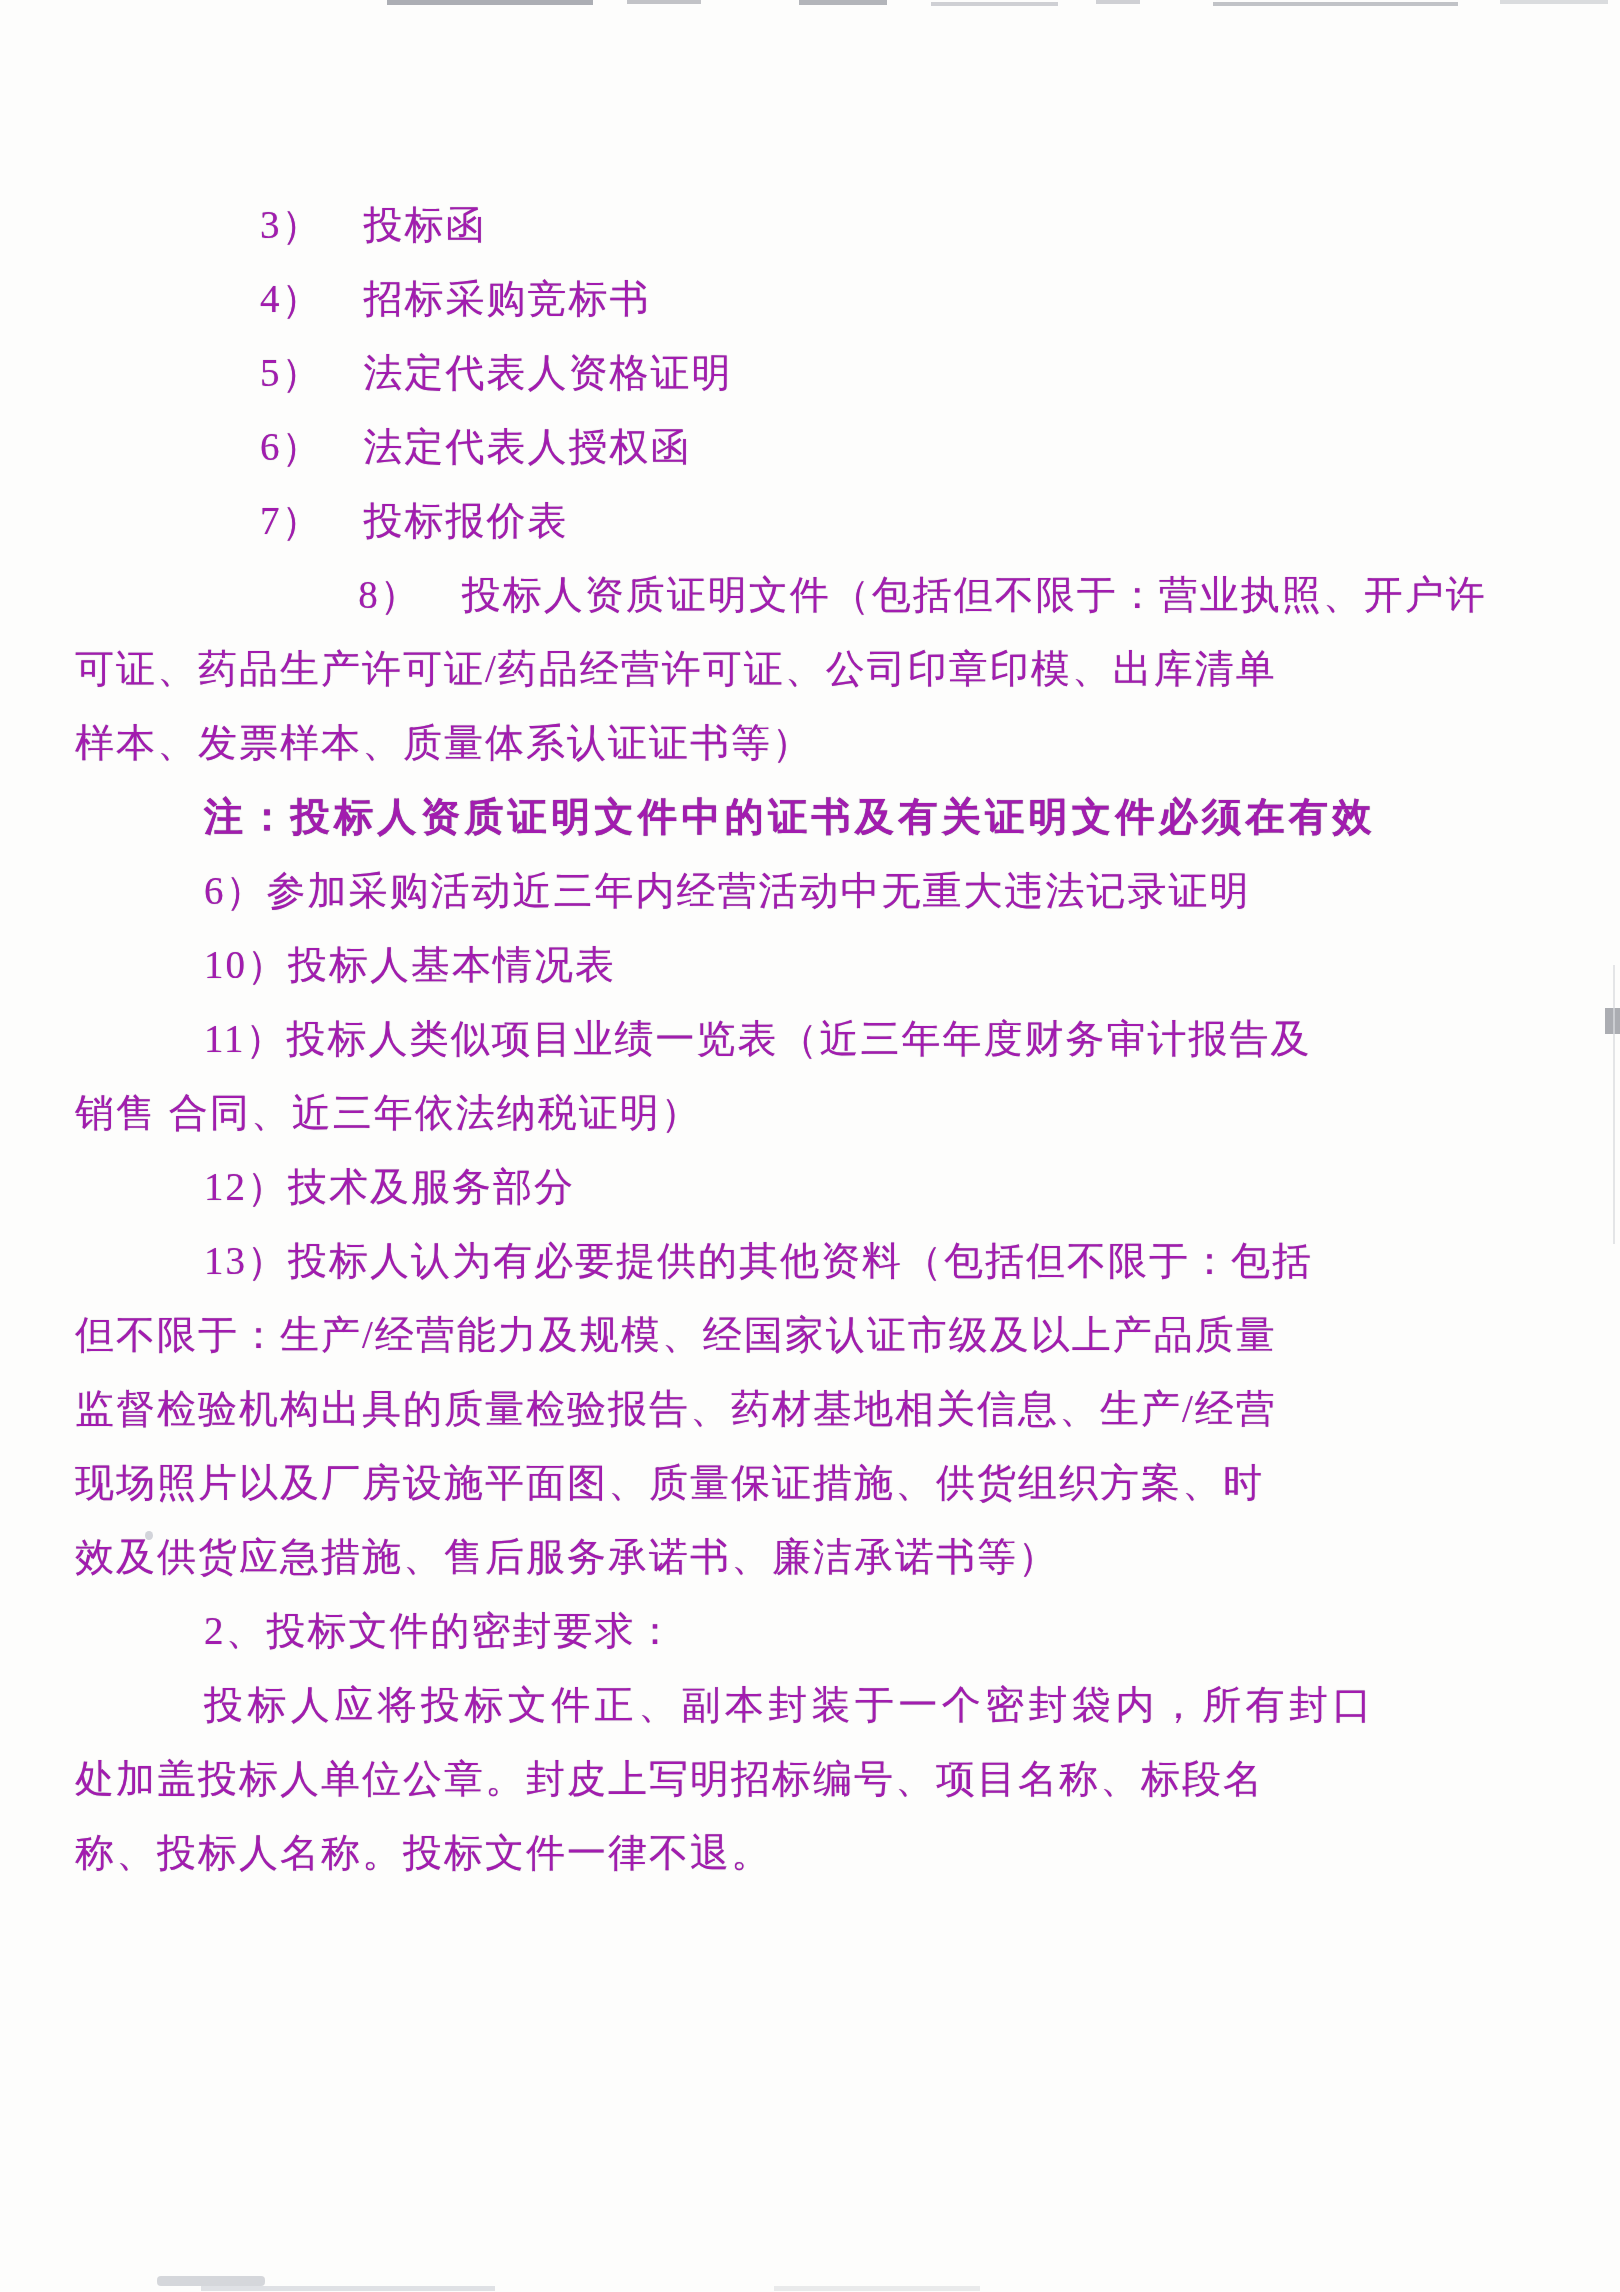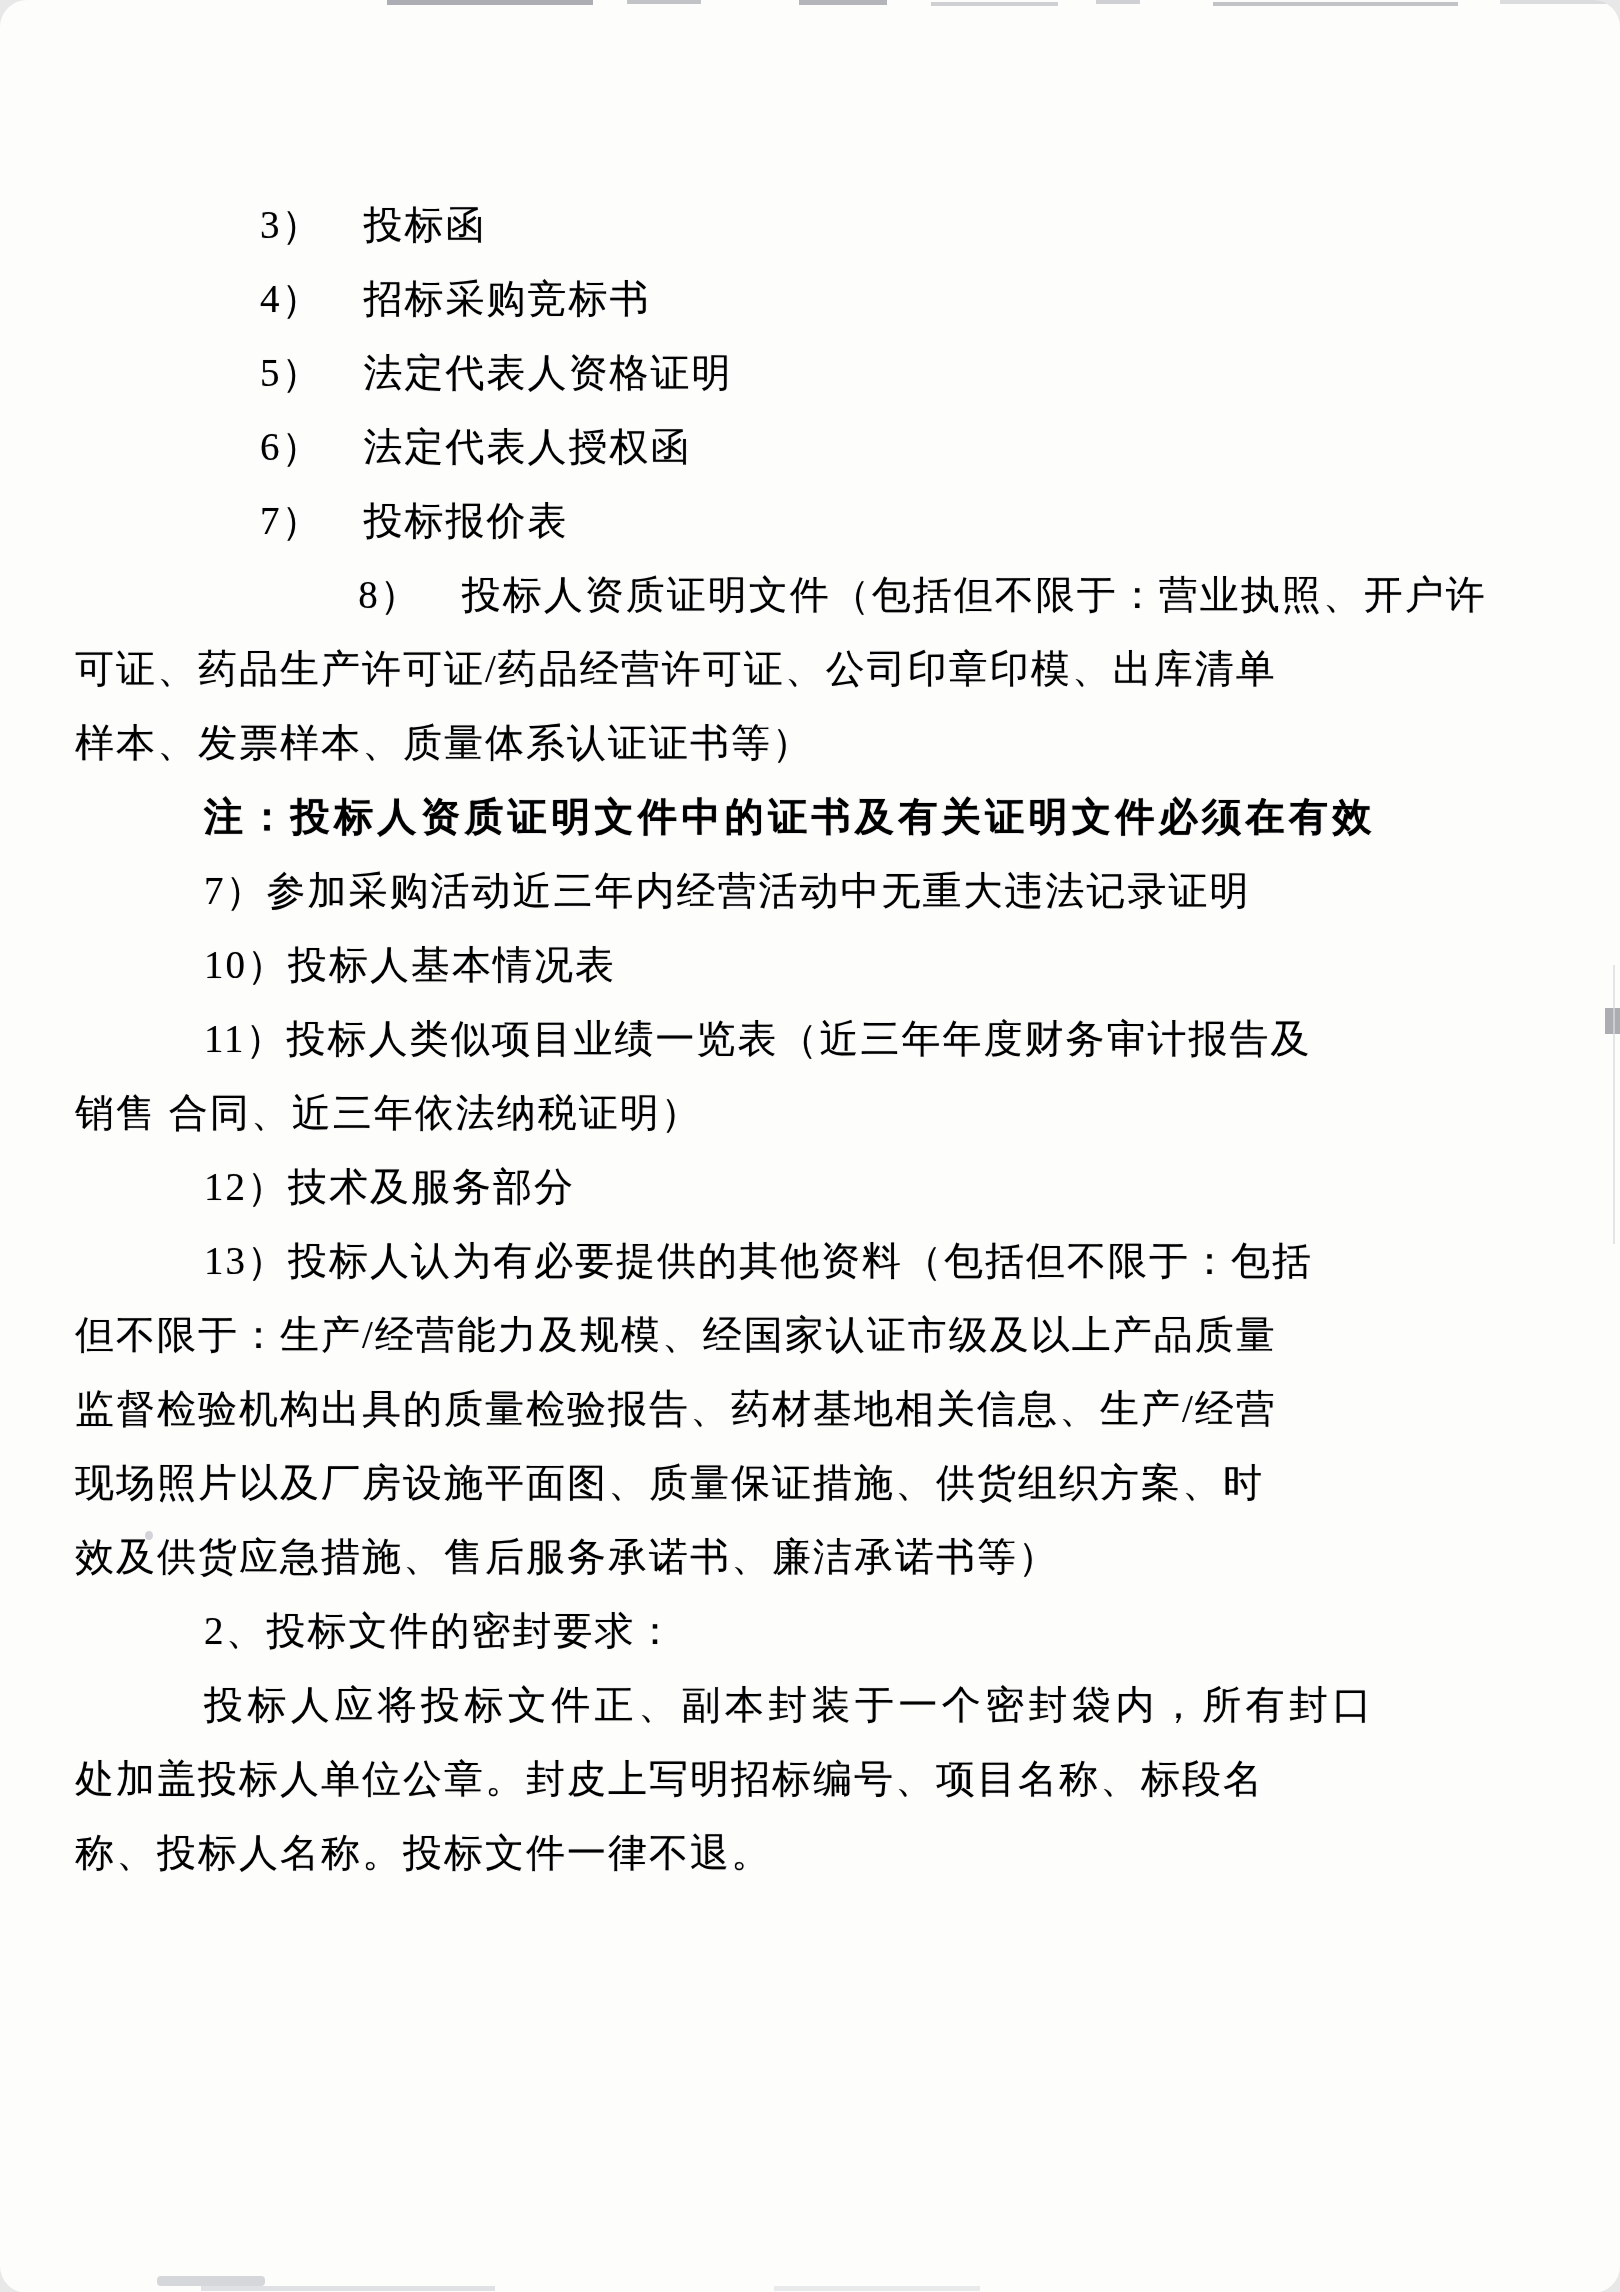--- a/index.html
+++ b/index.html
@@ -8,22 +8,21 @@
     background: #e8e8e8;
   }
   .page {
     position: relative;
     width: 1620px;
     height: 2293px;
     margin: 0 auto;
     background: #fdfdfc;
     overflow: hidden;
     font-family: "Liberation Serif", "DejaVu Serif", serif;
-    color: #000000;
-    border-radius: 27px;
+    color: #a21caf;
   }
   .content {
     position: absolute;
     top: 188px;
     left: 0;
     width: 1620px;
   }
   .line {
     height: 74px;
     line-height: 74px;
@@ -78,21 +77,21 @@
   <div class="content">
     <div class="line ind1">3）　投标函</div>
     <div class="line ind1">4）　招标采购竞标书</div>
     <div class="line ind1">5）　法定代表人资格证明</div>
     <div class="line ind1">6）　法定代表人授权函</div>
     <div class="line ind1">7）　投标报价表</div>
     <div class="line ind8">8）　投标人资质证明文件（包括但不限于：营业执照、开户许</div>
     <div class="line flush">可证、药品生产许可证/药品经营许可证、公司印章印模、出库清单</div>
     <div class="line flush">样本、发票样本、质量体系认证证书等）</div>
     <div class="line ind2 bold ls4">注：投标人资质证明文件中的证书及有关证明文件必须在有效</div>
-    <div class="line ind2">7）参加采购活动近三年内经营活动中无重大违法记录证明</div>
+    <div class="line ind2">6）参加采购活动近三年内经营活动中无重大违法记录证明</div>
     <div class="line ind2">10）投标人基本情况表</div>
     <div class="line ind2">11）投标人类似项目业绩一览表（近三年年度财务审计报告及</div>
     <div class="line flush">销售 合同、近三年依法纳税证明）</div>
     <div class="line ind2">12）技术及服务部分</div>
     <div class="line ind2">13）投标人认为有必要提供的其他资料（包括但不限于：包括</div>
     <div class="line flush">但不限于：生产/经营能力及规模、经国家认证市级及以上产品质量</div>
     <div class="line flush">监督检验机构出具的质量检验报告、药材基地相关信息、生产/经营</div>
     <div class="line flush">现场照片以及厂房设施平面图、质量保证措施、供货组织方案、时</div>
     <div class="line flush">效及供货应急措施、售后服务承诺书、廉洁承诺书等）</div>
     <div class="line ind2">2、投标文件的密封要求：</div>

